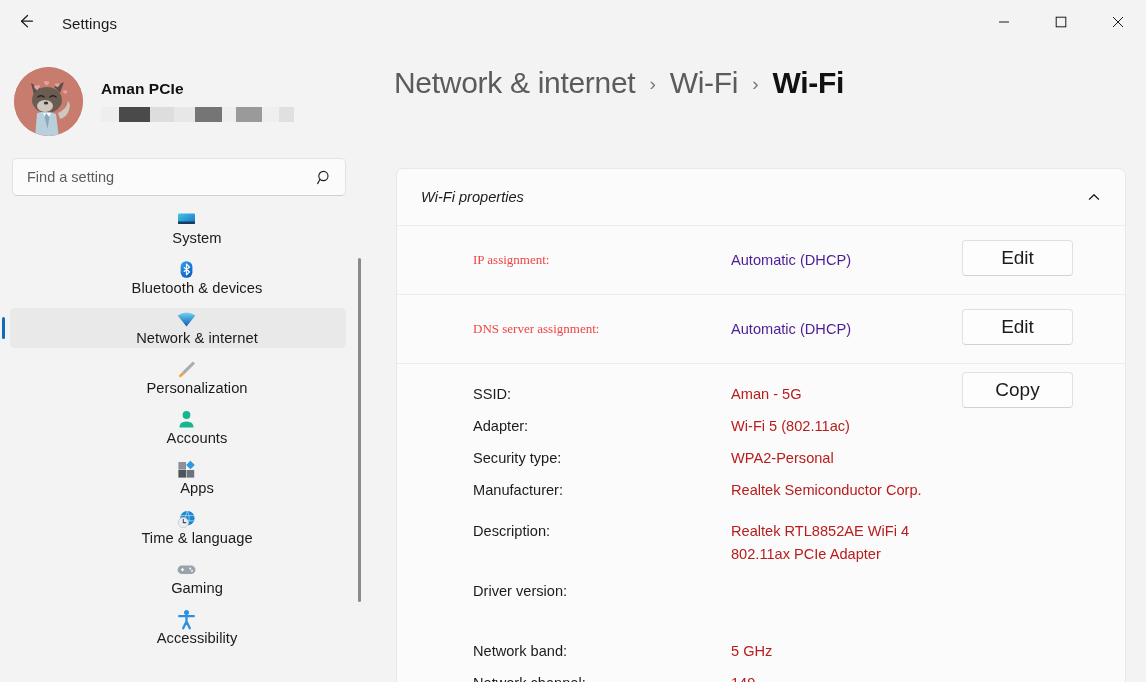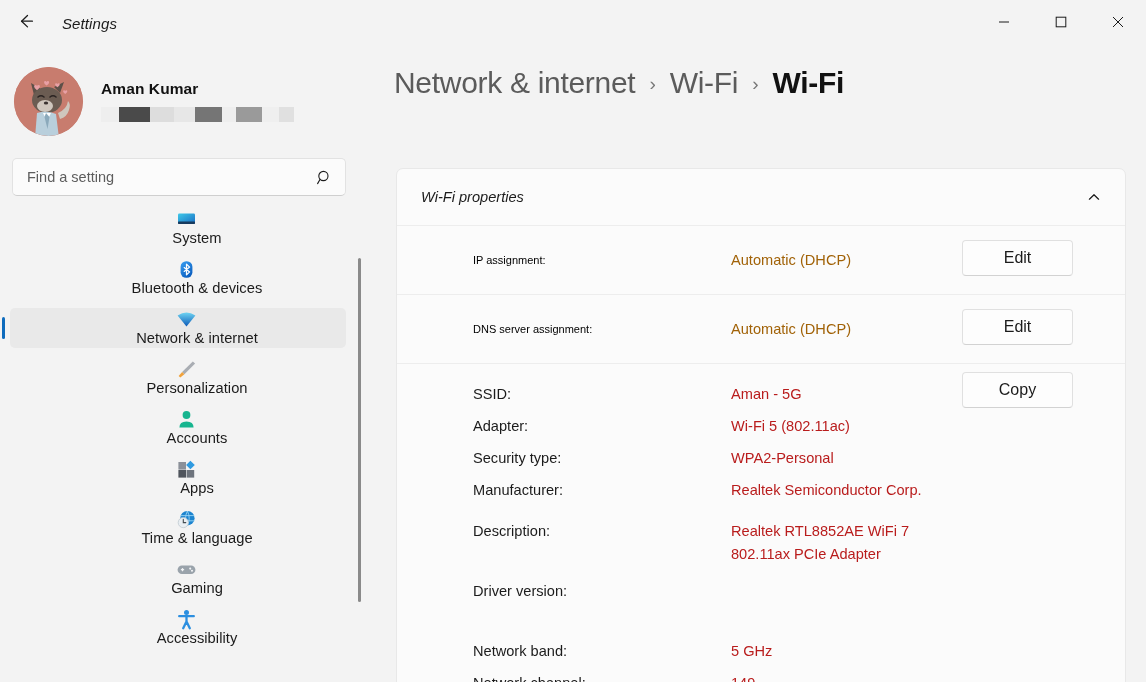--- a/index.html
+++ b/index.html
@@ -25,21 +25,20 @@
   }
 
   
   .titlebar {
     position: absolute;
     top: 0; left: 0;
     width: 1146px;
     height: 46px;
     display: flex;
     align-items: center;
-    font-style: italic;
   }
   .back-btn {
     width: 40px;
     height: 32px;
     margin-left: 6px;
     display: flex;
     align-items: center;
     justify-content: center;
     border-radius: 5px;
     cursor: pointer;
@@ -257,43 +256,44 @@
     display: flex;
     align-items: flex-start;
     border-top: 1px solid #ededed;
     padding: 18px 24px 18px 76px;
     min-height: 64px;
     position: relative;
   }
   .kv-label {
     width: 258px;
     flex: 0 0 auto;
-    font-size: 11px;
-    color: #000000;
+    font-size: 13px;
+    color: #ef4444;
     line-height: 32px;
+    font-family: Liberation Serif, serif;
   }
   .kv-value {
     flex: 1;
     font-size: 14.6px;
-    color: #a16207;
+    color: #4c1d95;
     line-height: 32px;
     max-width: 206px;
   }
   .act-btn {
     position: absolute;
     right: 52px;
     top: 14px;
     width: 111px;
     height: 36px;
     background: #fdfdfd;
     border: 1px solid #e0e0e0;
     border-bottom-color: #d2d2d2;
     border-radius: 4px;
     font-family: "Liberation Sans", sans-serif;
-    font-size: 16px;
+    font-size: 19px;
     color: #1b1b1b;
     cursor: pointer;
   }
 
   
   .details {
     border-top: 1px solid #ededed;
     padding: 14px 24px 14px 76px;
     position: relative;
   }
@@ -387,21 +387,21 @@
             <g fill="#e8a0a5">
               <path d="M20 17 a1.6 1.6 0 0 1 3 0 a1.6 1.6 0 0 1 3 0 q0 2.4 -3 4.2 q-3 -1.8 -3 -4.2 z"></path>
               <path d="M30 13 a1.4 1.4 0 0 1 2.6 0 a1.4 1.4 0 0 1 2.6 0 q0 2 -2.6 3.6 q-2.6 -1.6 -2.6 -3.6 z"></path>
               <path d="M41 15 a1.3 1.3 0 0 1 2.4 0 a1.3 1.3 0 0 1 2.4 0 q0 1.9 -2.4 3.3 q-2.4 -1.4 -2.4 -3.3 z"></path>
               <path d="M49 22 a1.2 1.2 0 0 1 2.2 0 a1.2 1.2 0 0 1 2.2 0 q0 1.7 -2.2 3 q-2.2 -1.3 -2.2 -3 z"></path>
             </g>
           </g>
         </svg>
       </div>
       <div class="profile-text">
-        <div class="profile-name">Aman Kumar</div>
+        <div class="profile-name">Aman PCIe</div>
         <div class="redacted">
           <i style="width:18px;background:#eeeeee"></i>
           <i style="width:31px;background:#4a4a4a"></i>
           <i style="width:24px;background:#dddddd"></i>
           <i style="width:21px;background:#e7e7e7"></i>
           <i style="width:27px;background:#757575"></i>
           <i style="width:14px;background:#eeeeee"></i>
           <i style="width:26px;background:#9a9a9a"></i>
           <i style="width:17px;background:#efefef"></i>
           <i style="width:15px;background:#e0e0e0"></i>
@@ -590,21 +590,21 @@
         <div class="det-row">
           <span class="det-label">Security type:</span>
           <span class="det-value" style="line-height:32px;padding-top:0">WPA2-Personal</span>
         </div>
         <div class="det-row">
           <span class="det-label">Manufacturer:</span>
           <span class="det-value">Realtek Semiconductor Corp.</span>
         </div>
         <div class="det-row" style="margin-top:9px">
           <span class="det-label">Description:</span>
-          <span class="det-value">Realtek RTL8852AE WiFi 7 802.11ax PCIe Adapter</span>
+          <span class="det-value">Realtek RTL8852AE WiFi 4 802.11ax PCIe Adapter</span>
         </div>
         <div class="det-row" style="margin-top:9px">
           <span class="det-label">Driver version:</span>
         </div>
 
         <div class="spacer"></div>
 
         <div class="det-row">
           <span class="det-label">Network band:</span>
           <span class="det-value" style="line-height:32px;padding-top:0">5 GHz</span>

